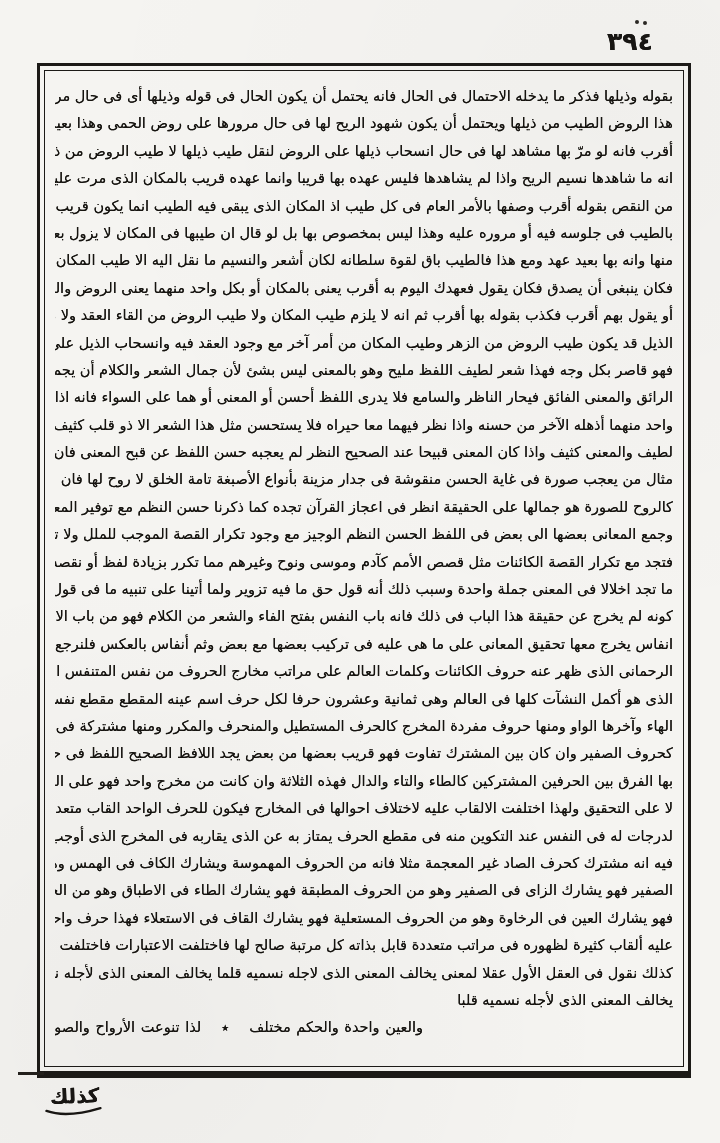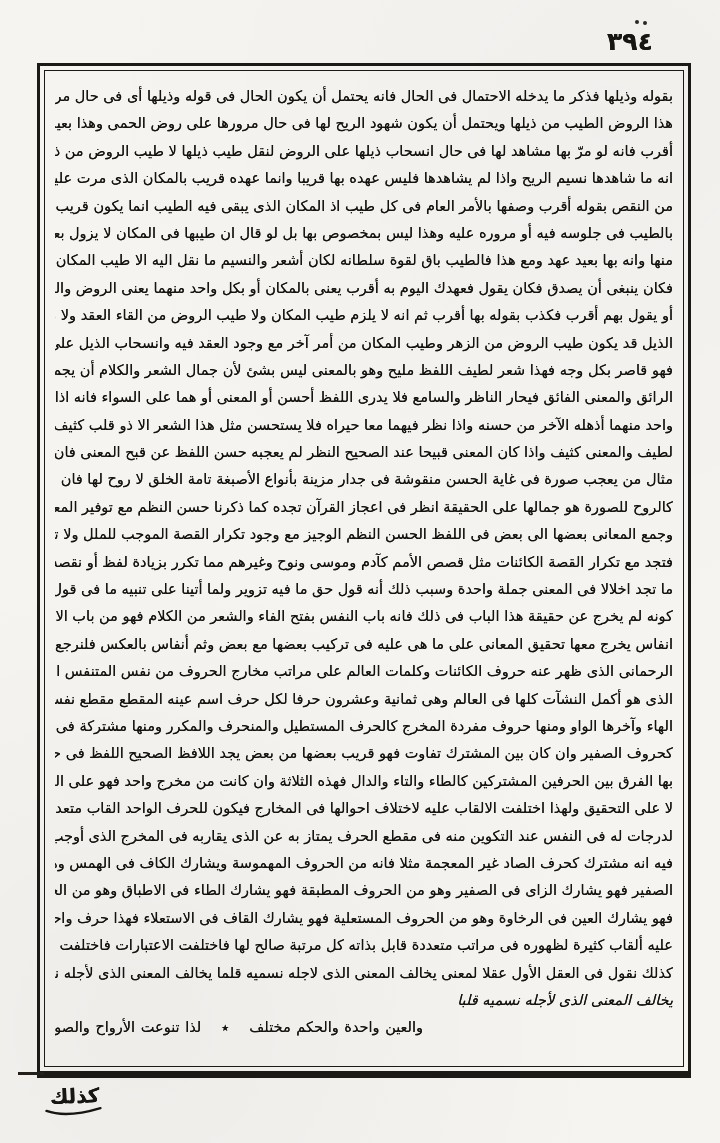--- a/index.html
+++ b/index.html
@@ -85,21 +85,20 @@
     line-height: 27.4px;
     overflow: hidden;
     text-align: justify;
     text-align-last: justify;
     white-space: nowrap;
     text-justify: inter-word;
   }
   .line-short {
     text-align: center;
     text-align-last: right;
-    font-style: italic;
   }
   .line-verse {
     text-align: right;
     text-align-last: right;
     padding-left: 40px;
     padding-right: 250px;
     word-spacing: 1px;
   }
   .catchword {
     position: absolute;

